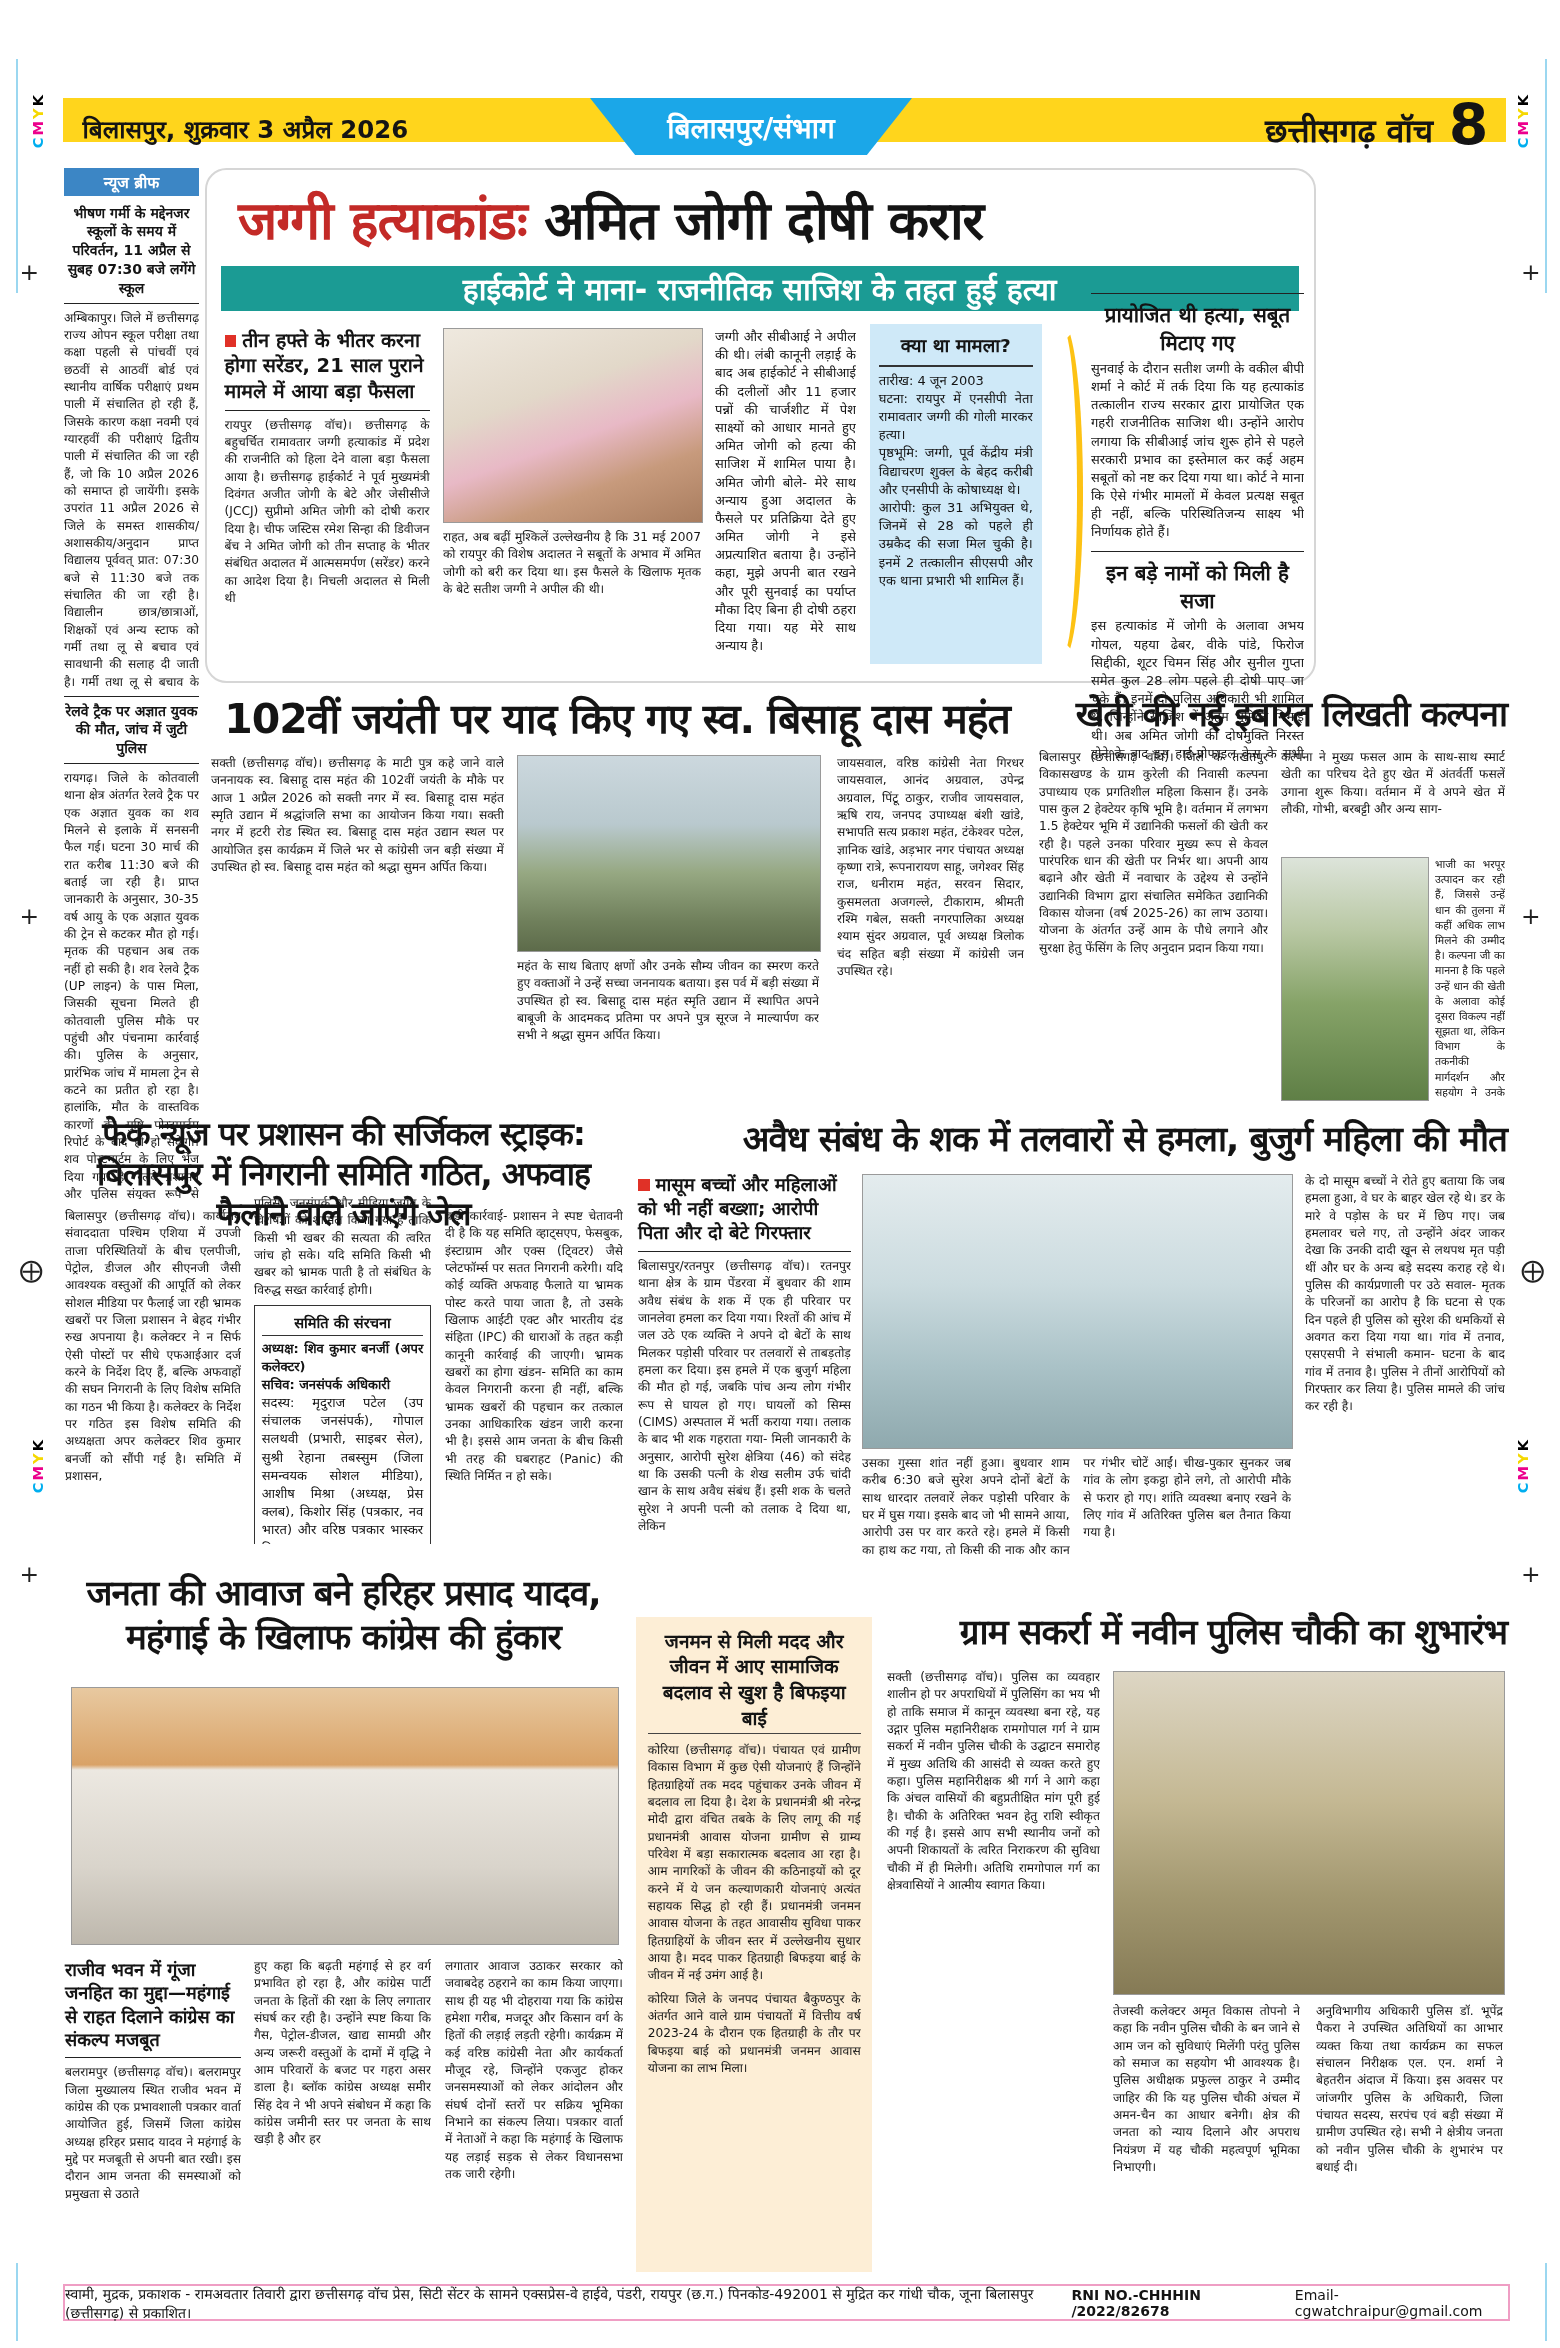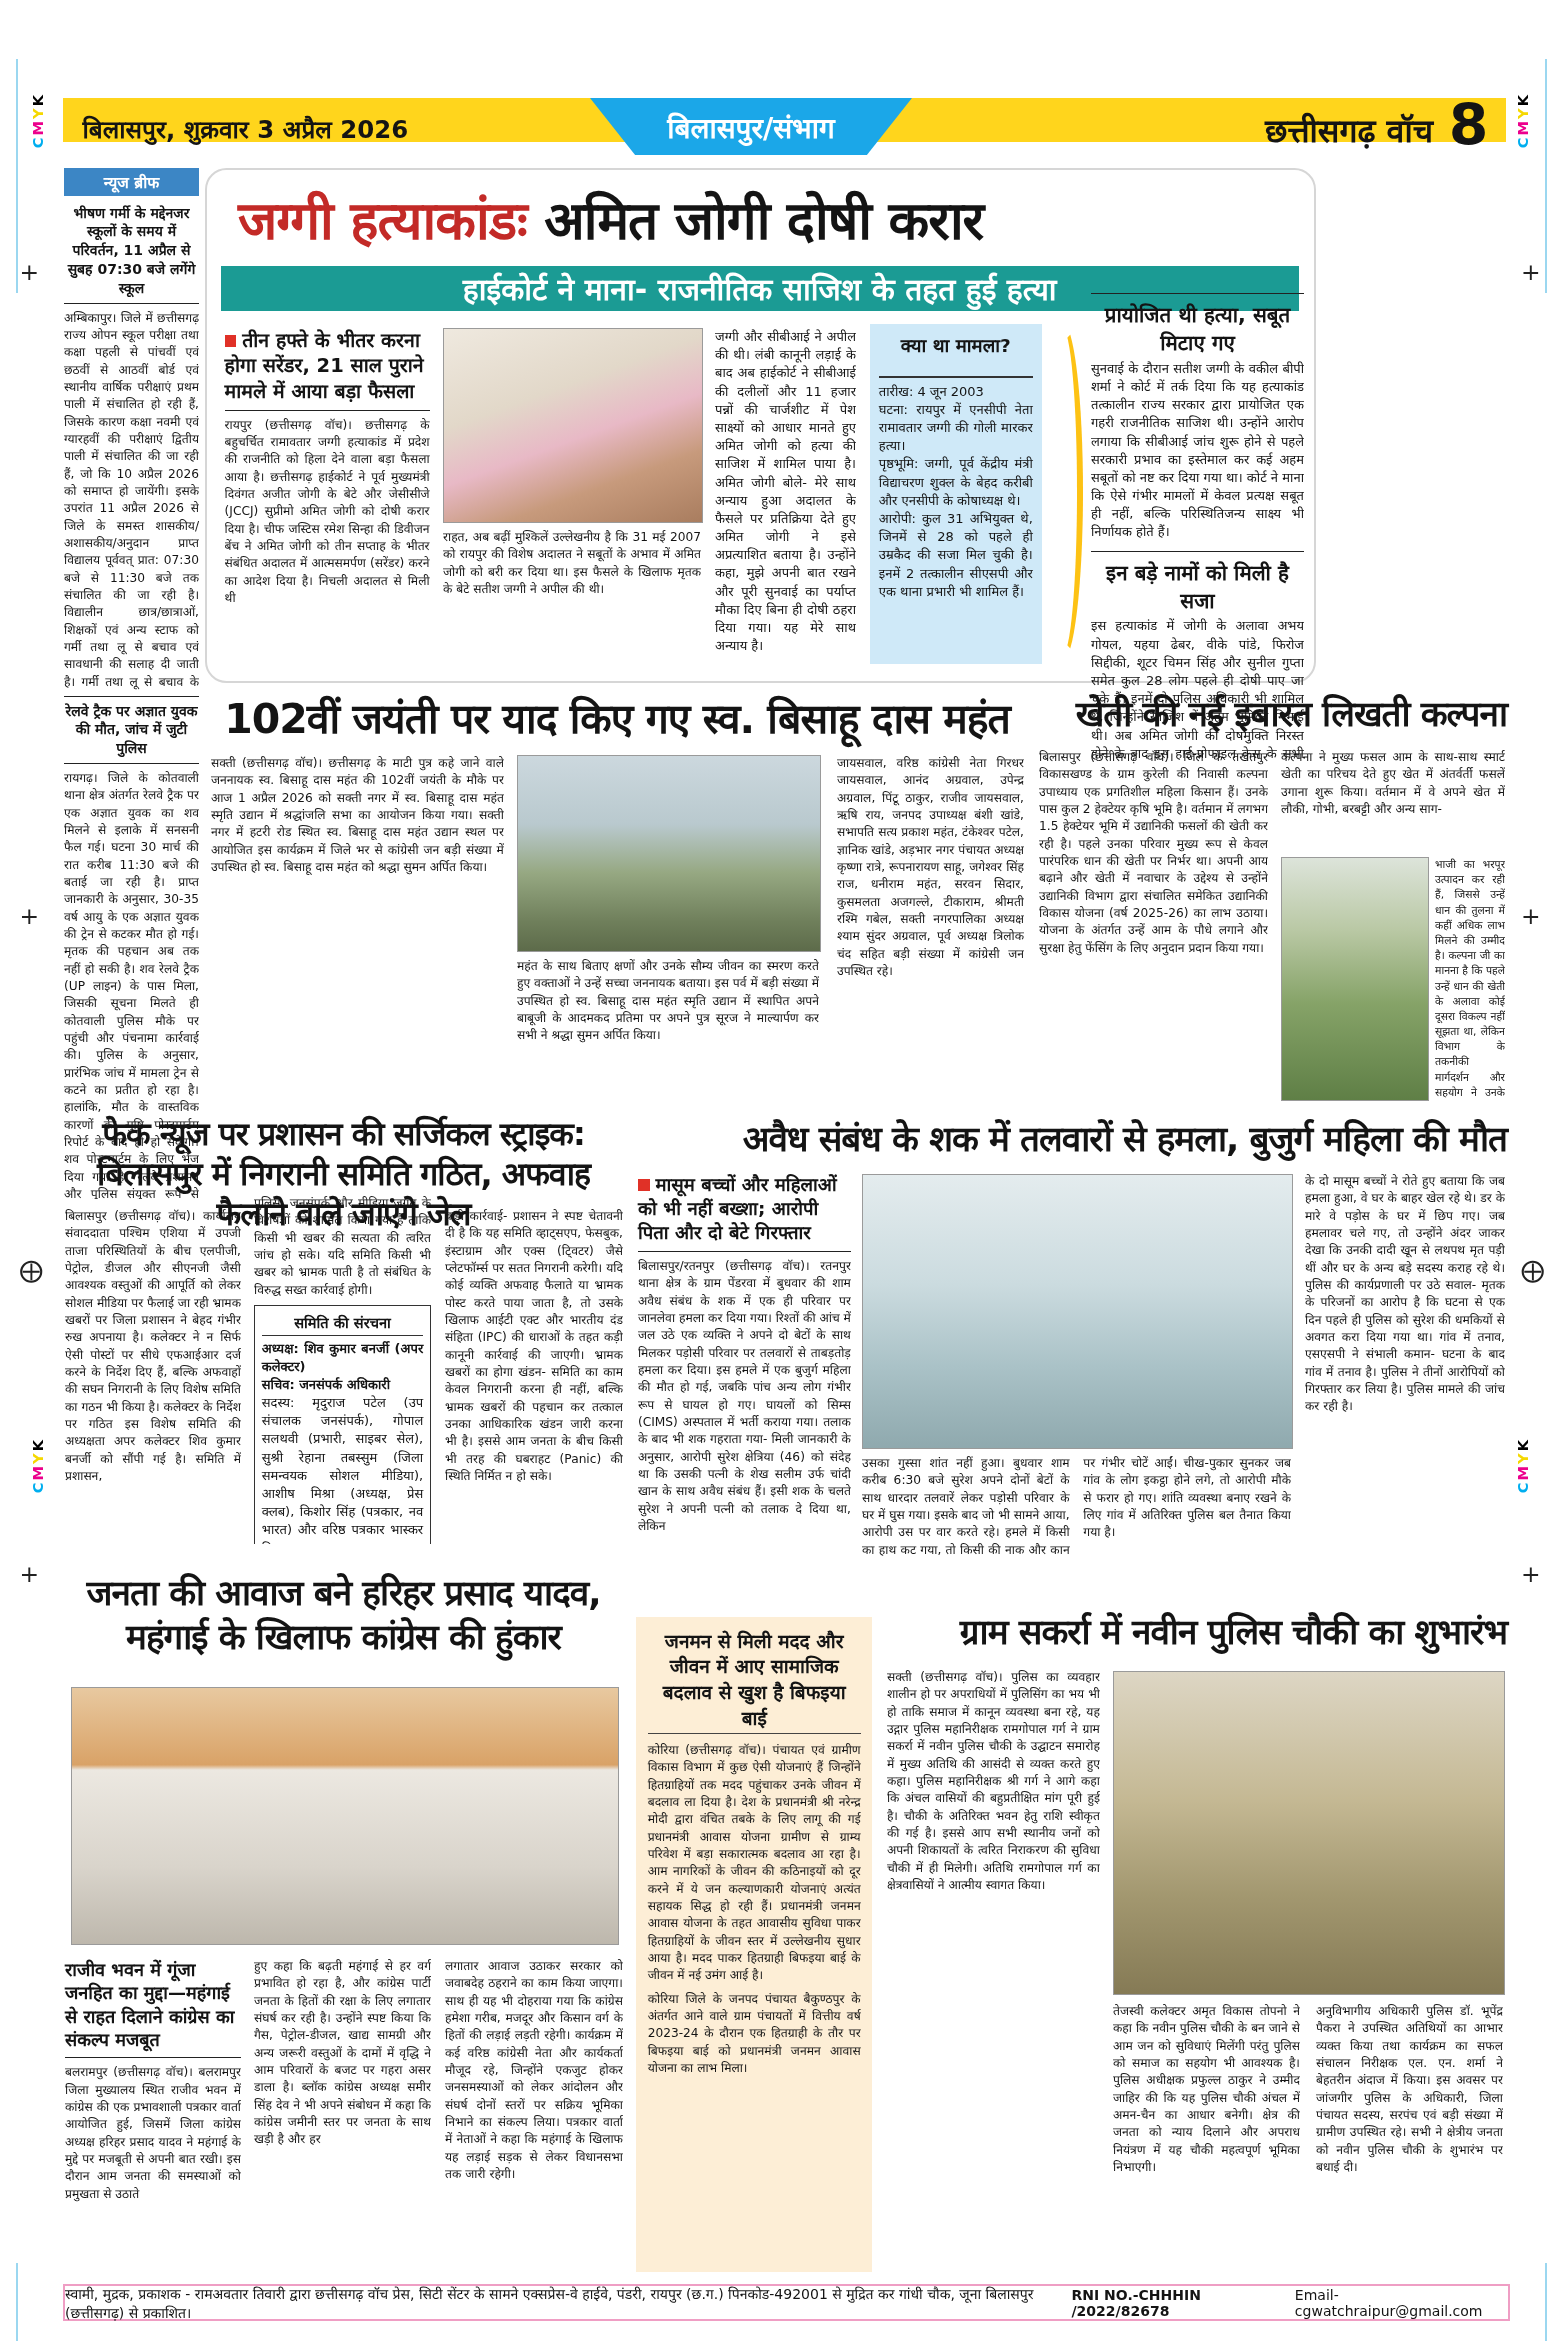--- a/index.html
+++ b/index.html
@@ -28,21 +28,21 @@
   .brief-title{font-size:14px;font-weight:bold;text-align:center;line-height:1.35;margin:7.8px 0 5.9px;}
   
   .main-box{left:205px;top:168px;width:1107px;height:511px;border:2px solid #d6d6d6;border-radius:21.5px;}
   .hl-red{color:#c32a27;text-align:right;}
   .main-hl{left:31px;top:11.7px;font-size:53px;font-weight:800;letter-spacing:-1px;white-space:nowrap;}
   .strap{left:13.7px;top:96px;width:1078px;height:45px;background:#1b9b94;color:#fff;
          display:flex;align-items:center;justify-content:center;font-size:30px;font-weight:bold;}
   .pointer{font-size:19.5px;font-weight:bold;line-height:1.3;}
   .sq{display:inline-block;width:11.7px;height:11.7px;background:#e03127;margin-right:5.9px;}
   .case-box{background:#cfe9f8;padding:7.8px 8.8px;}
-  .case-title{font-size:18.5px;font-weight:bold;text-align:center;border-bottom:2px solid #333;padding-bottom:19px;margin-bottom:4.9px;}
+  .case-title{font-size:18.5px;font-weight:bold;text-align:center;border-bottom:2px solid #333;padding-bottom:8px;margin-bottom:4.9px;}
   .arc{width:29px;height:327px;border:6.8px solid transparent;border-right:6.8px solid #fdc214;border-radius:50%;}
   .sec-head{font-size:20.5px;font-weight:bold;text-align:center;border-top:1.5px solid #222;padding-top:5.9px;margin-bottom:3.9px;}
   
   .h2a{font-size:41px;font-weight:800;text-align:center;letter-spacing:-1px;}
   .h2b{font-size:35px;font-weight:800;text-align:right;letter-spacing:-1px;}
   .h2c{font-size:32px;font-weight:800;text-align:center;letter-spacing:-1px;line-height:1.25;}
   
   .ph{border:1px solid #9a9a9a;}
   .ph-speaker{background:linear-gradient(160deg,#efe9df 0%,#e2d8c9 35%,#e8b9c6 55%,#c79a7c 75%,#a97d5f 100%);}
   .ph-statue{background:linear-gradient(180deg,#ccd8de 0%,#b9c9ce 35%,#96a882 60%,#6f7f5b 85%,#5d6b4a 100%);}

